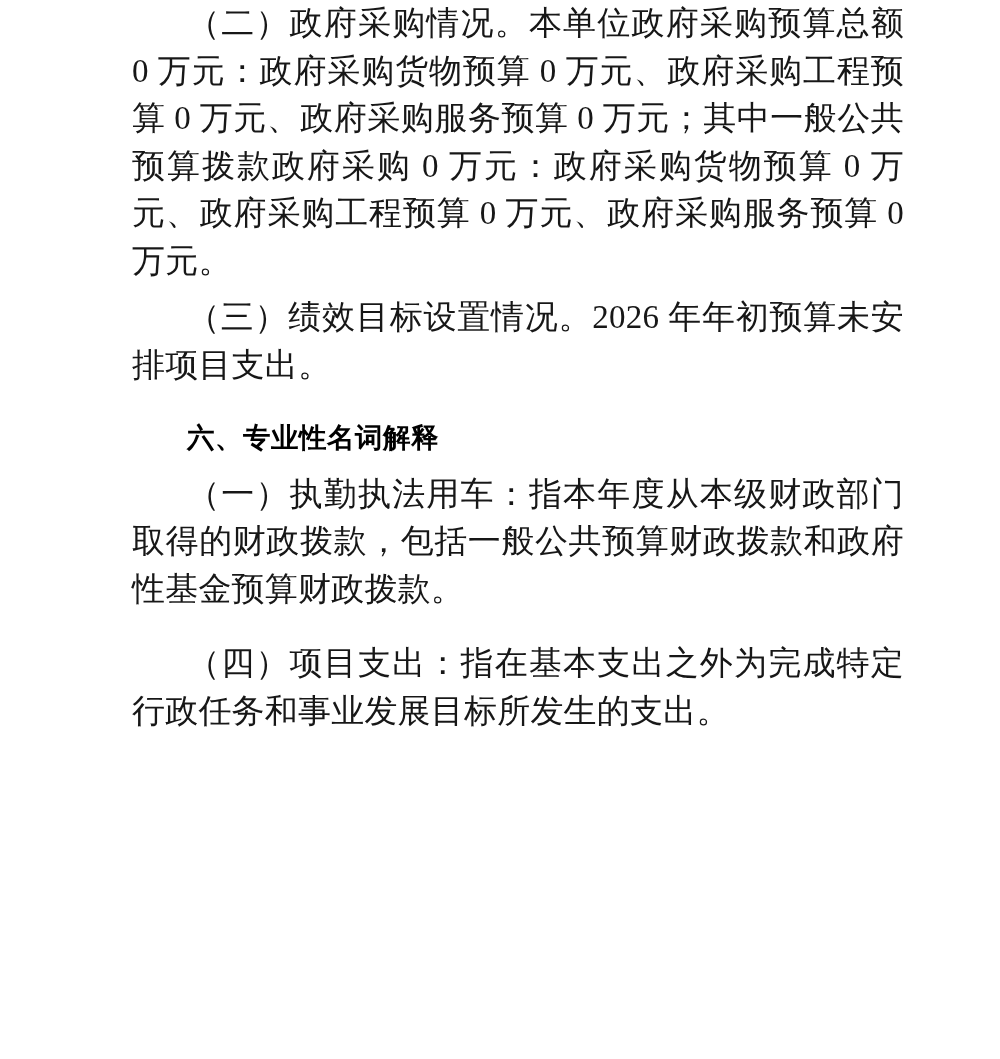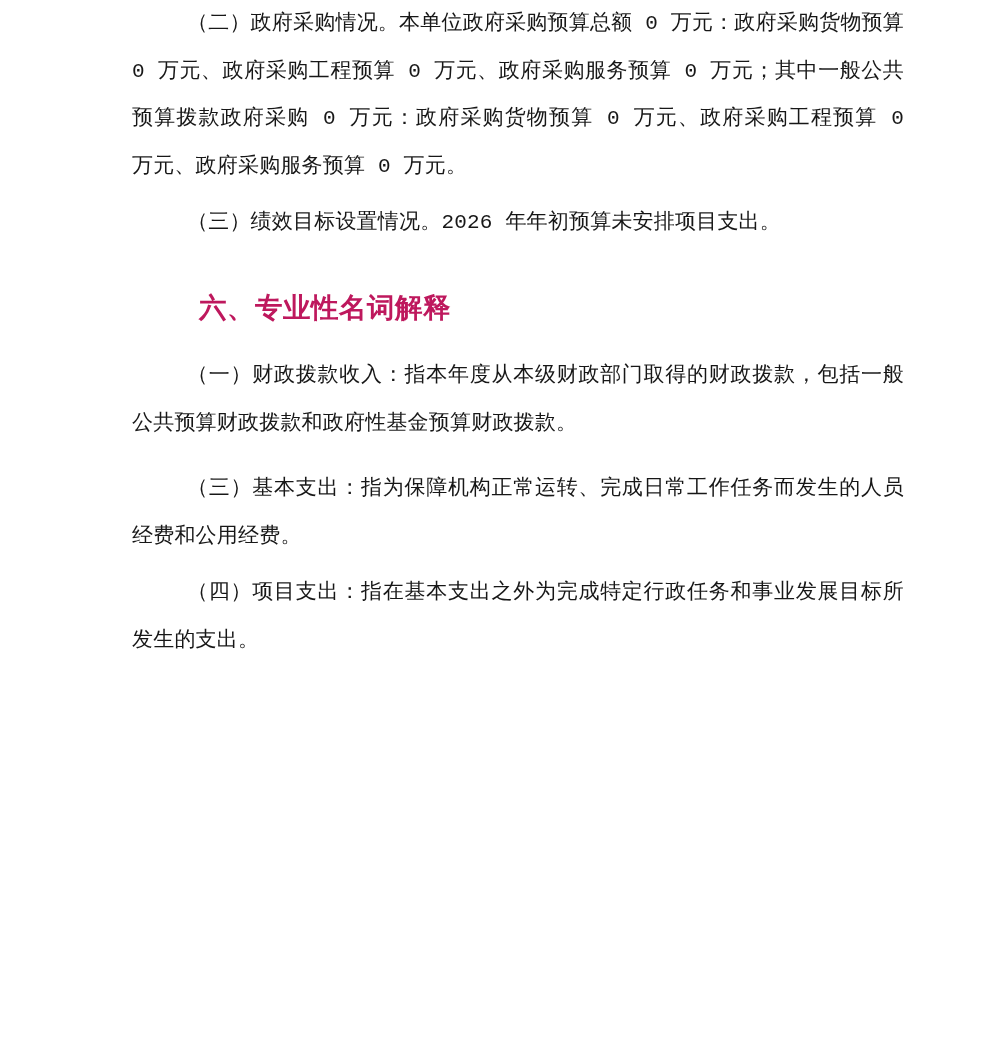--- a/index.html
+++ b/index.html
@@ -18,37 +18,36 @@
   }
   .body-col {
     position: absolute;
     left: 132px;
     top: 0px;
     width: 772px;
   }
   p.para {
     margin: 0;
     padding: 0;
-    font-size: 21px;
+    font-size: 33px;
     line-height: 47.5px;
     text-align: justify;
     text-justify: inter-ideograph;
     letter-spacing: 0.2px;
     text-indent: 55px;
     color: #171717;
-    font-family: Liberation Mono, monospace;
   }
   p.heading {
-    margin: 12px;
+    margin: 0;
     padding: 0;
     font-size: 27.5px;
     line-height: 47.5px;
     text-indent: 55px;
     font-weight: bold;
-    color: #be185d;
+    color: #000000;
     letter-spacing: 0.5px;
   }
   .spacer-sm { height: 9px; }
   .spacer-md { height: 16px; }
 </style>
 </head>
 <body>
 
 <div class="page">
   <div class="body-col">
@@ -61,27 +60,26 @@
 
     <div class="spacer-sm"></div>
 
 
     <div class="spacer-md"></div>
 
     <p class="heading">六、专业性名词解释</p>
 
     <div class="spacer-sm"></div>
 
-    <p class="para">（一）财政拨款收入：指本年度从本级财政部门取得的财政拨款，包括一般公共预算财政拨款和政府性基金预算财政拨款。</p>
+    <p class="para">（一）执勤执法用车：指本年度从本级财政部门取得的财政拨款，包括一般公共预算财政拨款和政府性基金预算财政拨款。</p>
 
     <div class="spacer-sm"></div>
 
 
     <div class="spacer-sm"></div>
 
-    <p class="para">（三）基本支出：指为保障机构正常运转、完成日常工作任务而发生的人员经费和公用经费。</p>
 
     <div class="spacer-sm"></div>
 
     <p class="para">（四）项目支出：指在基本支出之外为完成特定行政任务和事业发展目标所发生的支出。</p>
 
   </div>
 </div>
 
 </body></html>

